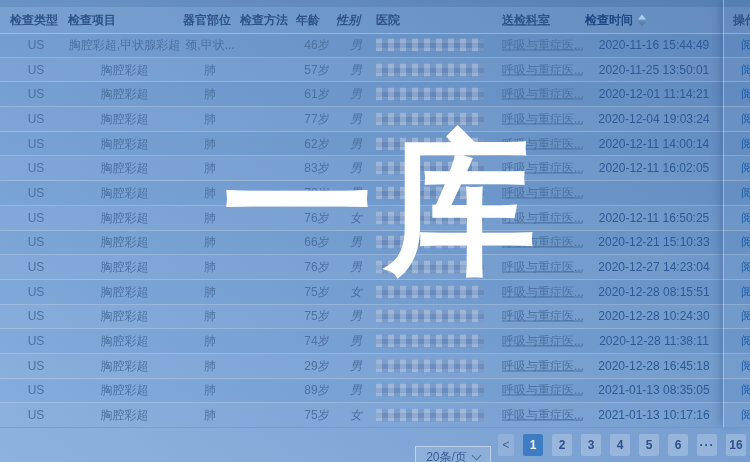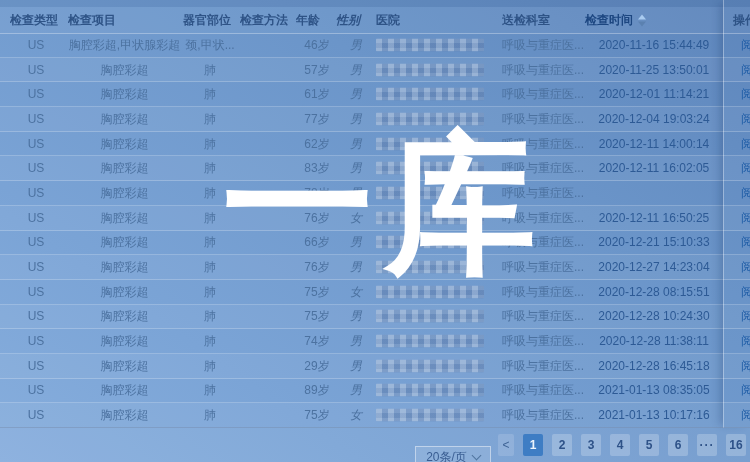--- a/index.html
+++ b/index.html
@@ -25,21 +25,21 @@
   .cell.col-time{color:#2d5a95;}
   .cell.col-action{color:#1e5ca6;}
   
   .col-type{left:10px;width:52px;}
   .col-item{left:68px;width:113px;}
   .col-organ{left:183px;width:54px;}
   .col-method{left:240px;width:52px;}
   .col-age{left:296px;width:42px;}
   .col-gender{left:336px;width:40px;font-style:italic;}
   .col-hospital{left:360px;width:108px;margin-left:16px;}
-  .col-dept{left:502px;width:81px;}
+  .col-dept{left:502px;width:81px;text-decoration:underline;}
   .col-time{left:585px;width:138px;}
   .col-action{left:733px;width:40px;}
   
   .censored{position:absolute;top:50%;transform:translateY(-50%);height:13px;border-radius:1px;
     background:
       repeating-linear-gradient(90deg,rgba(255,255,255,0.18) 0 6px,rgba(60,95,150,0.16) 6px 12px),
       repeating-linear-gradient(0deg,rgba(255,255,255,0.10) 0 4px,rgba(70,100,150,0.12) 4px 9px),
       rgba(125,153,195,0.45);}
   
   .sort-caret{display:inline-block;margin-left:5px;vertical-align:middle;}

